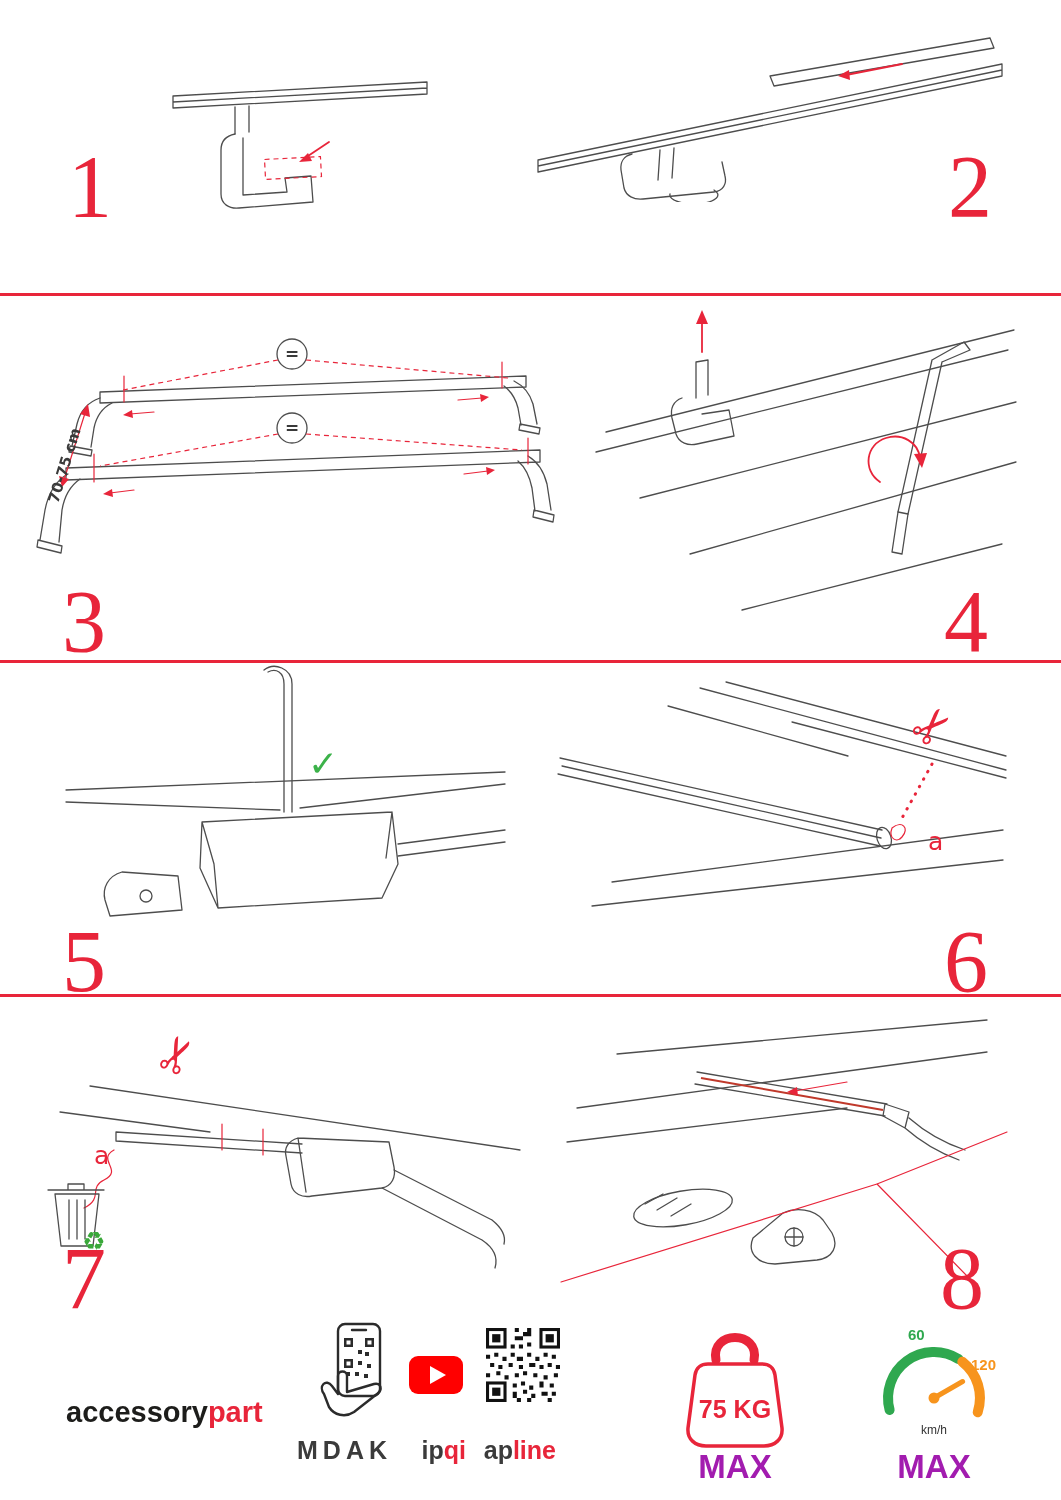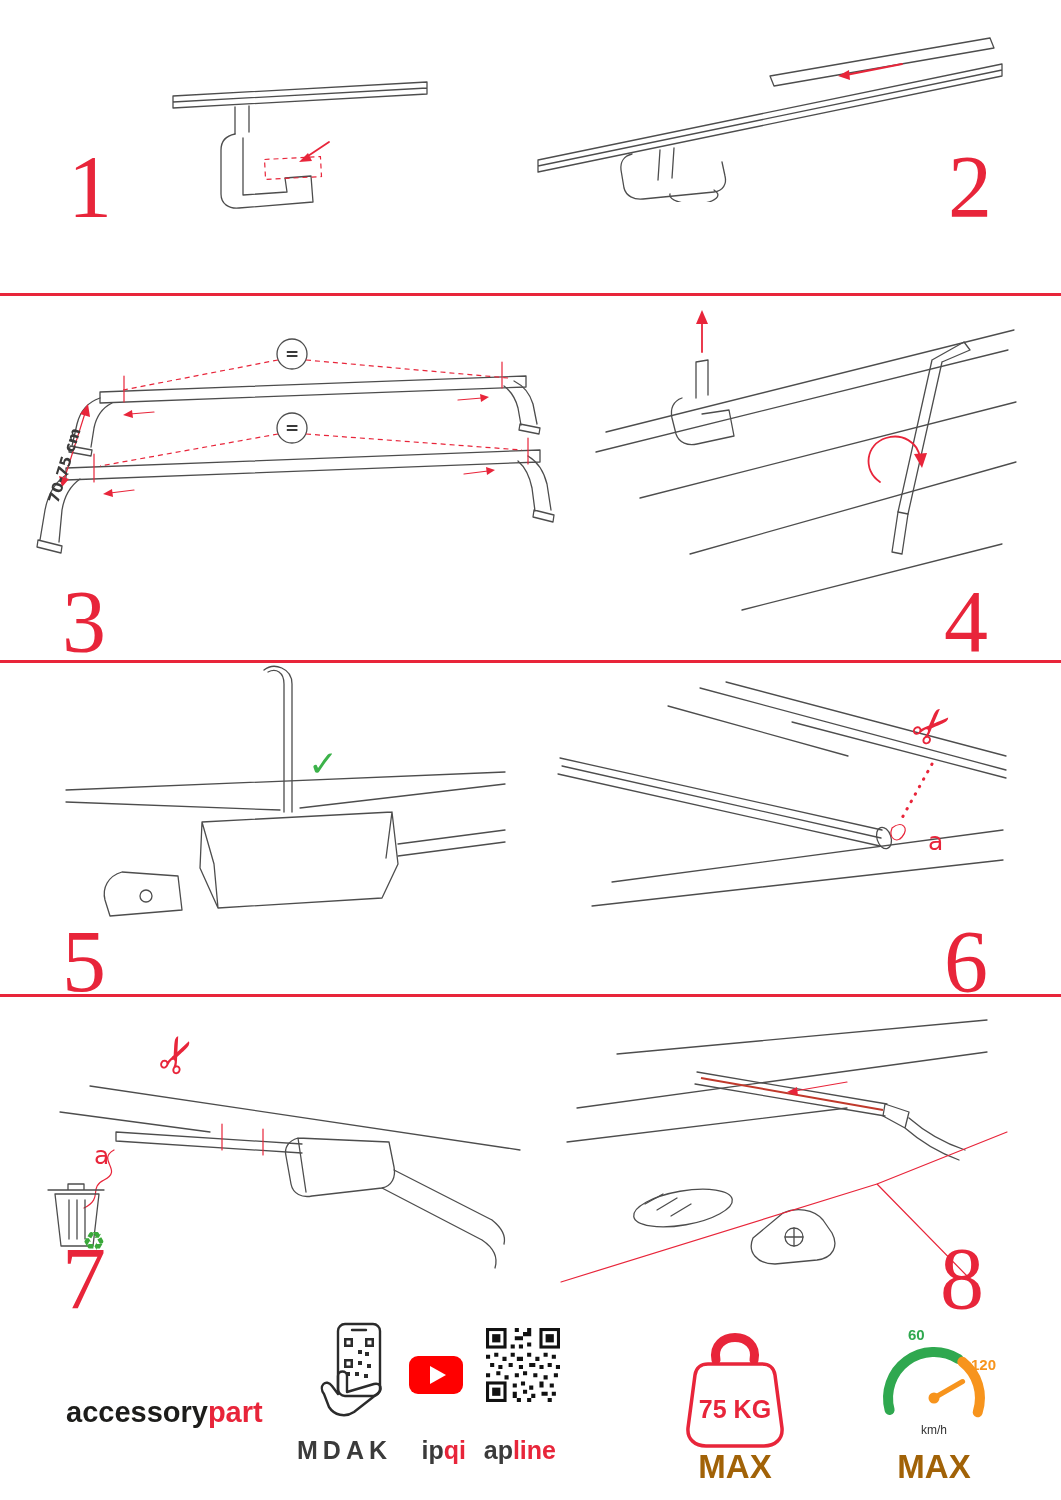--- a/index.html
+++ b/index.html
@@ -21,21 +21,21 @@
   .sciss{fill:#e8253a;font:400 48px "DejaVu Sans",sans-serif;text-anchor:middle}
   .chk{fill:#3cb24a;font:700 36px "DejaVu Sans",sans-serif}
   .recy{fill:#3aa83a;font:400 26px "DejaVu Sans",sans-serif;text-anchor:middle}
   .dk{fill:none;stroke:#2b2b2b;stroke-width:2.4;stroke-linecap:round;stroke-linejoin:round}
   
   .brand{position:absolute;font:700 46px "Liberation Sans",sans-serif;letter-spacing:4px;color:#2e2e96}
   .brand-sub{position:absolute;font:700 29px "Liberation Sans",sans-serif;color:#1d1d1b;white-space:nowrap}
   .red-txt{color:#e8253a}
   .partner{position:absolute;font:700 25px "Liberation Sans",sans-serif;color:#3b3b3b;text-align:right;white-space:nowrap}
   .mdak{letter-spacing:5px}
-  .max{position:absolute;font:700 33px "Liberation Sans",sans-serif;color:#a16207;text-align:center}
+  .max{position:absolute;font:700 33px "Liberation Sans",sans-serif;color:#a21caf;text-align:center}
 </style>
 </head>
 <body>
 
 <div class="page">
 
   <div class="step-num" style="left:68px;top:143px">1</div>
   <div class="step-num" style="left:948px;top:143px">2</div>
 
   <svg class="illus" style="left:165px;top:72px" width="270" height="170" viewBox="0 0 270 170">

